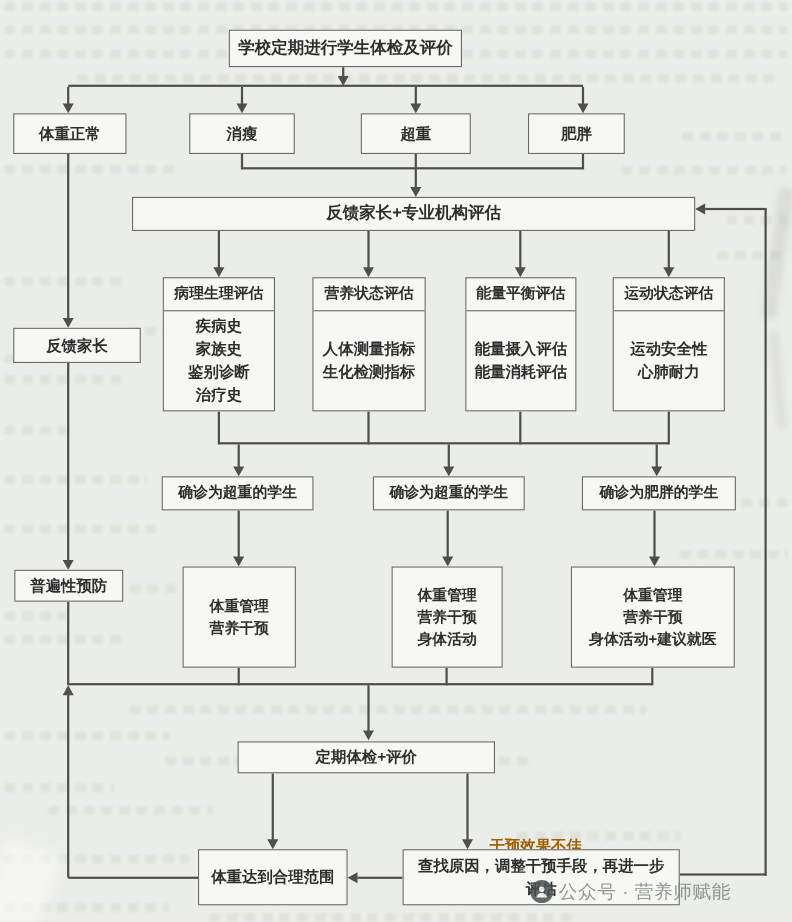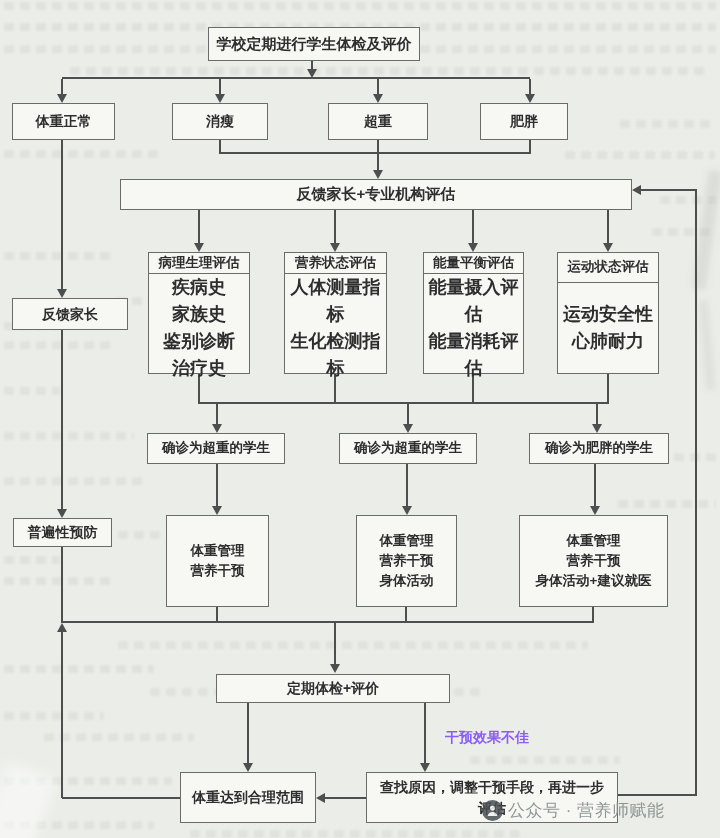--- a/index.html
+++ b/index.html
@@ -21,22 +21,22 @@
     position:absolute;box-sizing:border-box;z-index:2;
     background:#f7f8f4;border:1.5px solid #6b6b6b;
     display:flex;align-items:center;justify-content:center;
     text-align:center;color:#2e2e2e;font-weight:600;font-size:14px;
   }
   .box span{white-space:pre-line;line-height:1.5;}
   .big{font-size:15px;}
   .sm{font-size:13.5px;}
   .assess{flex-direction:column;align-items:stretch;justify-content:flex-start;padding:0;}
   .assess .hd{height:29px;border-bottom:1.5px solid #6b6b6b;display:flex;align-items:center;justify-content:center;font-size:13.5px;}
-  .assess .bd{flex:1;display:flex;align-items:center;justify-content:center;font-size:18px;}
-  .floating-label{position:absolute;z-index:2;color:#8b5cf6;font-weight:600;font-size:14px;}
+  .assess .bd{flex:1;display:flex;align-items:center;justify-content:center;font-size:14px;}
+  .floating-label{position:absolute;z-index:2;color:#a16207;font-weight:600;font-size:14px;margin-top:32px;}
   
   .wm{position:absolute;left:482px;top:799px;display:flex;align-items:center;gap:5px;z-index:5;}
   .wm-logo{width:21px;height:21px;border-radius:50%;background:#4a4f52;opacity:.85;
     display:flex;align-items:center;justify-content:center;flex:0 0 auto;}
   .wm-text{font-size:17px;color:#878f8c;letter-spacing:.5px;font-weight:500;opacity:.92;white-space:nowrap;}
   
   .bleed-row{position:absolute;height:8px;z-index:0;border-radius:2px;opacity:.55;
     background:repeating-linear-gradient(90deg, rgba(110,128,110,.16) 0 10px, rgba(110,128,110,0) 10px 16px);
     filter:blur(1px);}
   .streak{position:absolute;z-index:0;}

